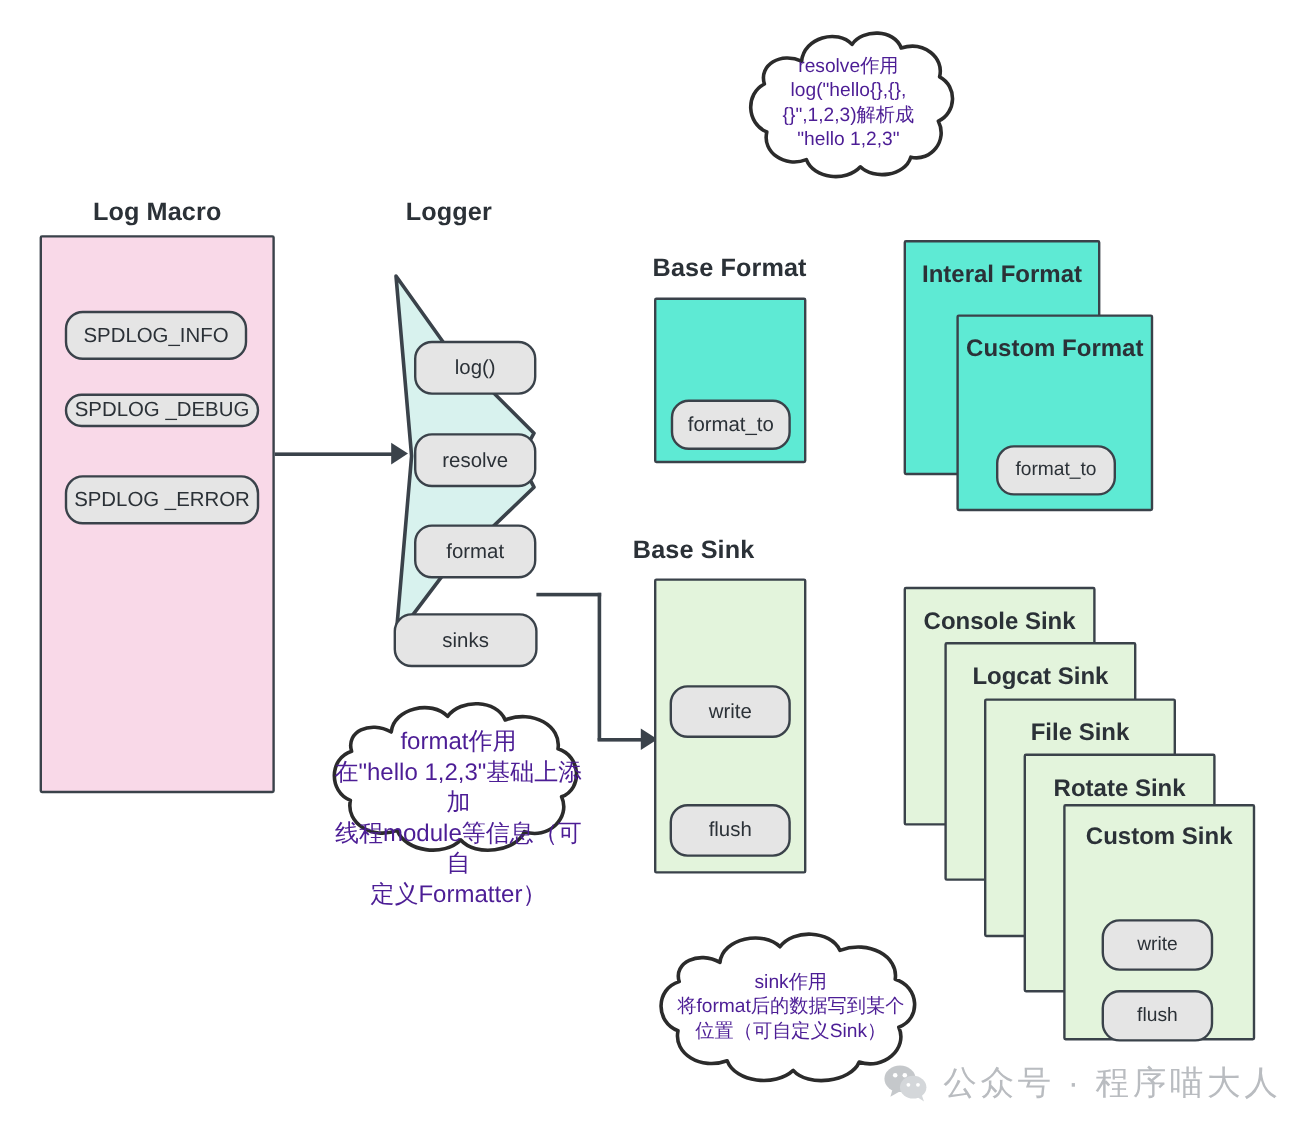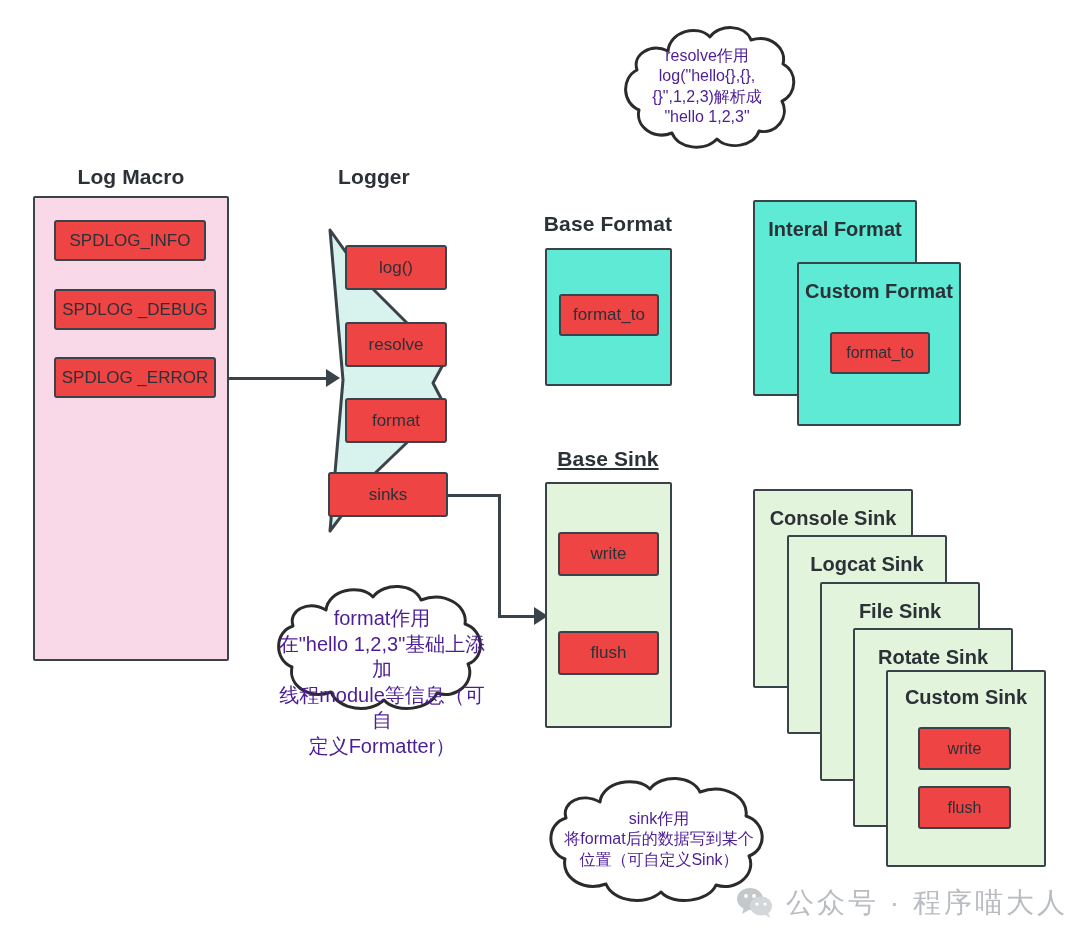--- a/index.html
+++ b/index.html
@@ -36,29 +36,30 @@
     border: 2.5px solid #3a424a;
     border-radius: 2px;
   }
   .panel-pink   { background: #f9d9e8; }
   .panel-salmon { background: #5eead4; }
   .panel-green  { background: #e3f4dc; }
 
   
   .chip {
     box-sizing: border-box;
-    background: #ef4444;
+    background: #e5e5e5;
     border: 2.5px solid #3a424a;
-    border-radius: 3px;
+    border-radius: 15px;
     display: flex;
     align-items: center;
     justify-content: center;
     font-size: 17px;
     color: #2b3137;
     white-space: nowrap;
+    margin-top: 39px;
   }
   .chip.small { font-size: 16px; }
 
   
   .card-title {
     position: absolute;
     left: 0;
     right: 0;
     text-align: center;
     font-size: 20px;
@@ -108,21 +109,21 @@
 </head>
 <body>
 
 <div id="canvas">
 
   <div class="abs section-title" style="left:33px; top:165px; width:196px;">Log Macro</div>
 
   <div class="abs panel panel-pink" style="left:33px; top:196px; width:196px; height:465px;"></div>
 
   <div class="abs chip" style="left:54px; top:220px; width:152px; height:41px;">SPDLOG_INFO</div>
-  <div class="abs chip" style="left:54px; top:289px; width:162px; height:41px;">SPDLOG _DEBUG</div>
+  <div class="abs chip" style="left:54px; top:289px; width:162px; height:28px;">SPDLOG _DEBUG</div>
   <div class="abs chip" style="left:54px; top:357px; width:162px; height:41px;">SPDLOG _ERROR</div>
 
   <div class="abs line line-h" style="left:229px; top:377px; width:103px;"></div>
   <div class="abs arrowhead" style="left:326px; top:369px;"></div>
 
   <div class="abs section-title" style="left:300px; top:165px; width:148px;">Logger</div>
 
   <svg class="abs logger-shape" style="left:325px; top:228px;" width="130" height="305" viewBox="0 0 130 305">
     <polygon points="5,2 45,58 120,133 108,155 120,178 45,250 5,303 18,152" fill="#d8f2ee" stroke="#3a424a" stroke-width="3" stroke-linejoin="round"></polygon>
   </svg>
@@ -144,21 +145,21 @@
 
   <div class="abs panel panel-salmon" style="left:753px; top:200px; width:164px; height:196px;">
     <div class="card-title" style="top:16px;">Interal Format</div>
   </div>
 
   <div class="abs panel panel-salmon" style="left:797px; top:262px; width:164px; height:164px;">
     <div class="card-title" style="top:16px;">Custom Format</div>
   </div>
   <div class="abs chip small" style="left:830px; top:332px; width:100px; height:42px;">format_to</div>
 
-  <div class="abs section-title" style="left:522px; top:447px; width:172px;text-decoration:underline;">Base Sink</div>
+  <div class="abs section-title" style="left:492px; top:447px; width:172px;">Base Sink</div>
 
   <div class="abs panel panel-green" style="left:545px; top:482px; width:127px; height:246px;"></div>
   <div class="abs chip" style="left:558px; top:532px; width:101px; height:44px;">write</div>
   <div class="abs chip" style="left:558px; top:631px; width:101px; height:44px;">flush</div>
 
   <div class="abs panel panel-green" style="left:753px; top:489px; width:160px; height:199px;">
     <div class="card-title" style="top:16px;">Console Sink</div>
   </div>
 
   <div class="abs panel panel-green" style="left:787px; top:535px; width:160px; height:199px;">

